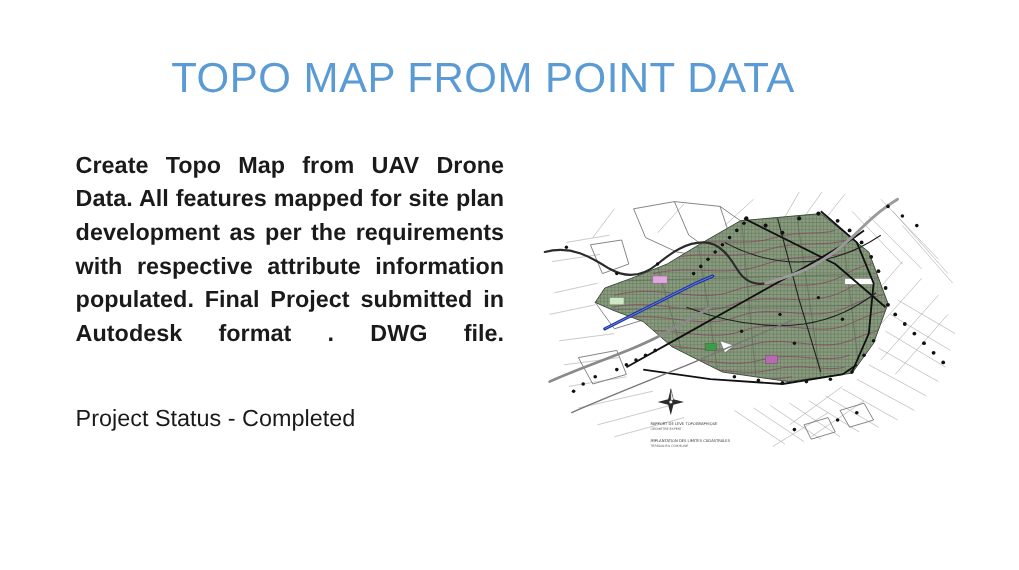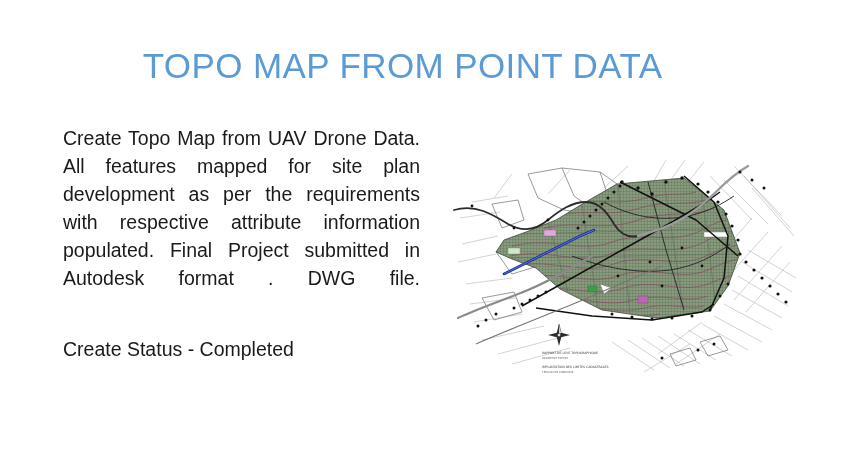--- a/index.html
+++ b/index.html
@@ -43,21 +43,21 @@
     top: 124px;
     width: 357px;
   }
   .para-main {
     margin: 0;
     font-size: 19.5px;
     line-height: 28px;
     color: #1a1a1a;
     text-align: justify;
     text-justify: inter-word;
-    font-weight: 400;
+    font-weight: 700;
   }
   
   .para-main::after {
     content: "";
     display: inline-block;
     width: 100%;
   }
 
   .meta-line {
     margin: 0;
@@ -89,21 +89,21 @@
 <body>
 
 <div class="slide">
 
   <div class="slide-title">TOPO MAP FROM POINT DATA</div>
 
   <div class="body-block">
     <p class="para-main">Create Topo Map from UAV Drone Data. All features mapped for site plan development as per the requirements with respective attribute information populated. Final Project submitted in Autodesk format . DWG file.</p>
 
 
-    <p class="meta-line meta-status">Create Status - Completed</p>
+    <p class="meta-line meta-status">Project Status - Completed</p>
   </div>
 
   <div class="map-figure">
     <svg viewBox="0 0 345 225" xmlns="http://www.w3.org/2000/svg">
       <defs>
         <pattern id="cadhatch" width="3" height="3" patternUnits="userSpaceOnUse">
           <rect width="3" height="3" fill="#8a9a7e"></rect>
           <path d="M0 0 L0 3 M0 0 L3 0" stroke="#3d5c3d" stroke-width="0.55" opacity="0.85"></path>
         </pattern>
         <clipPath id="parcelClip">

